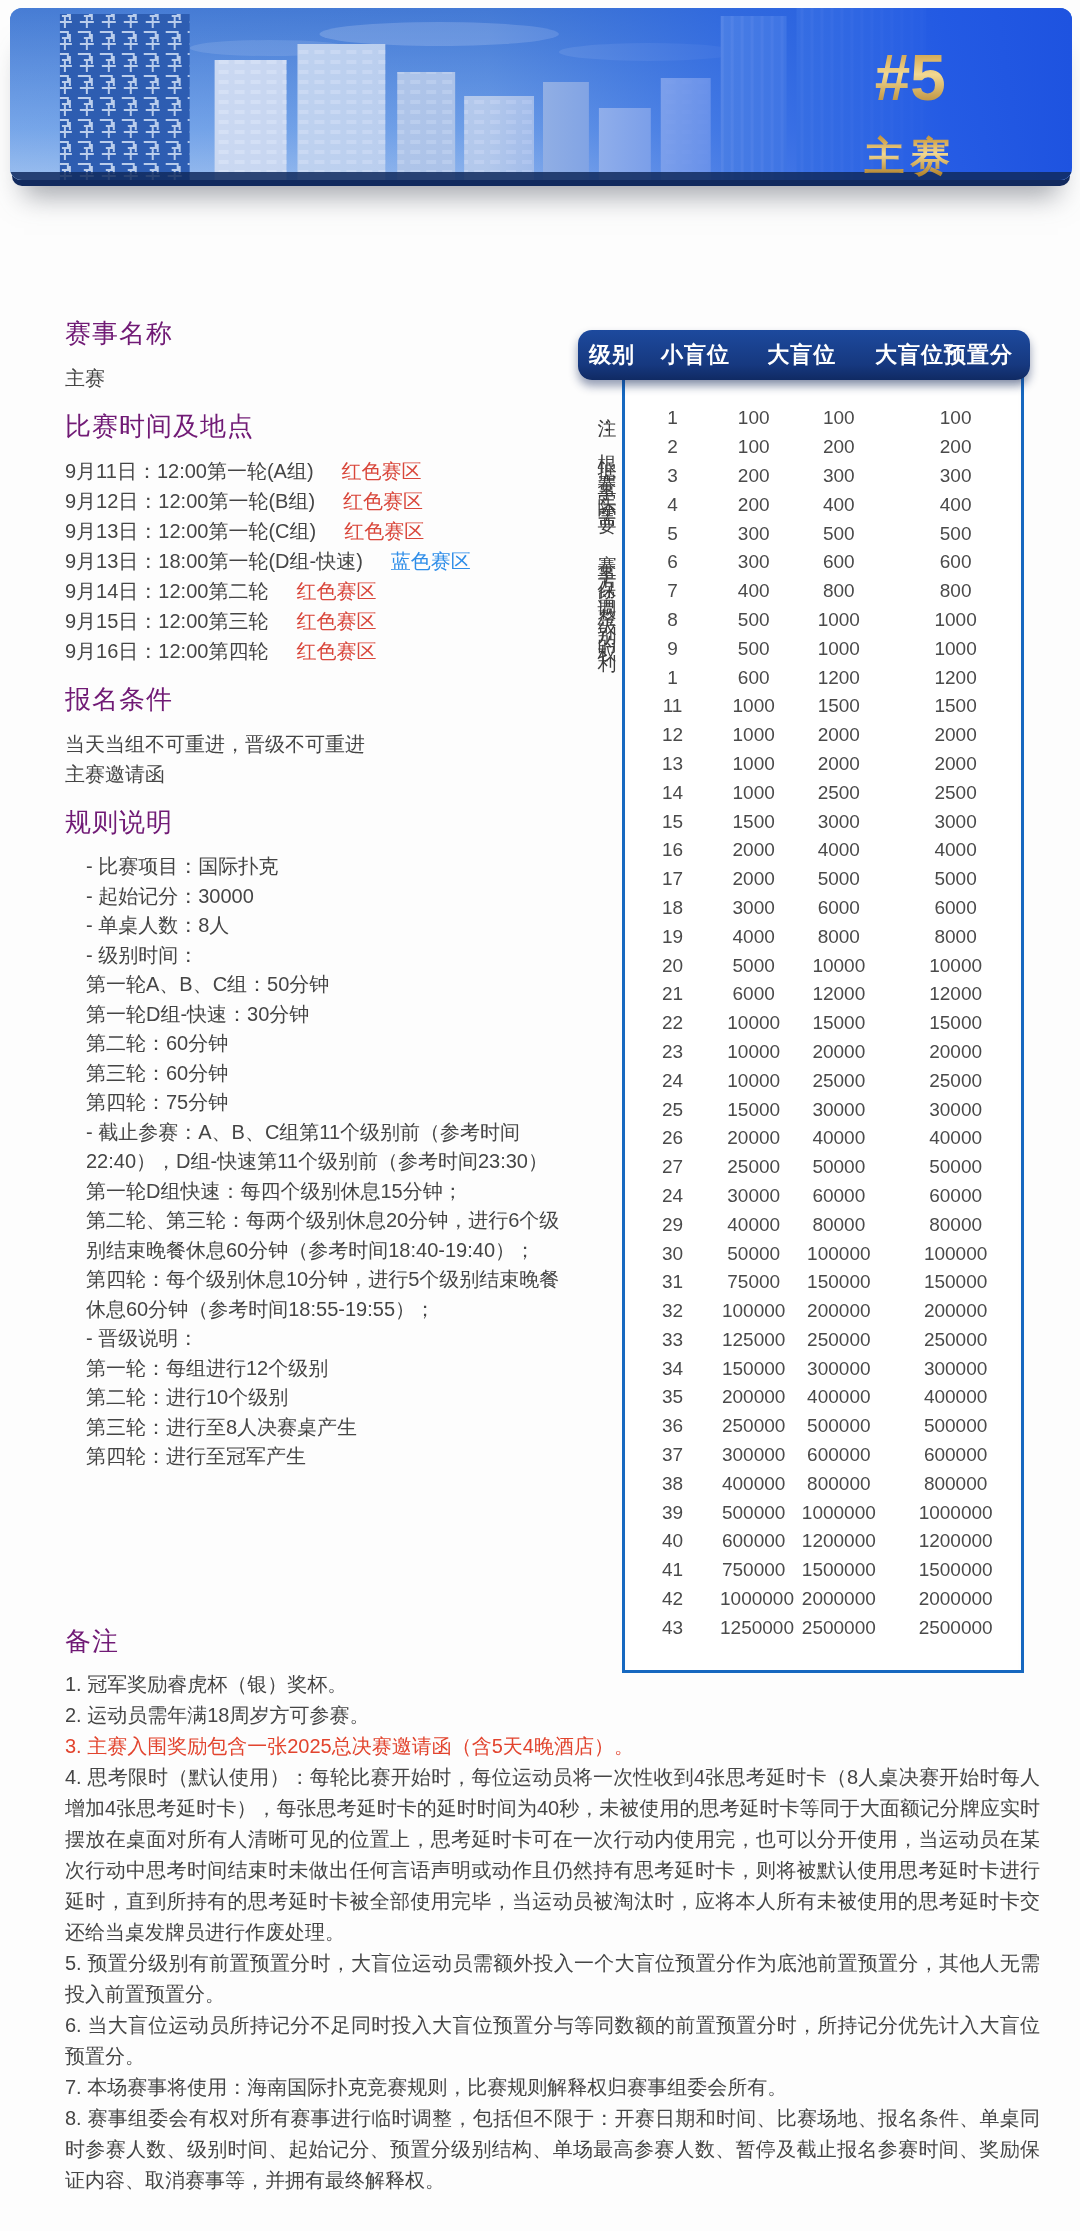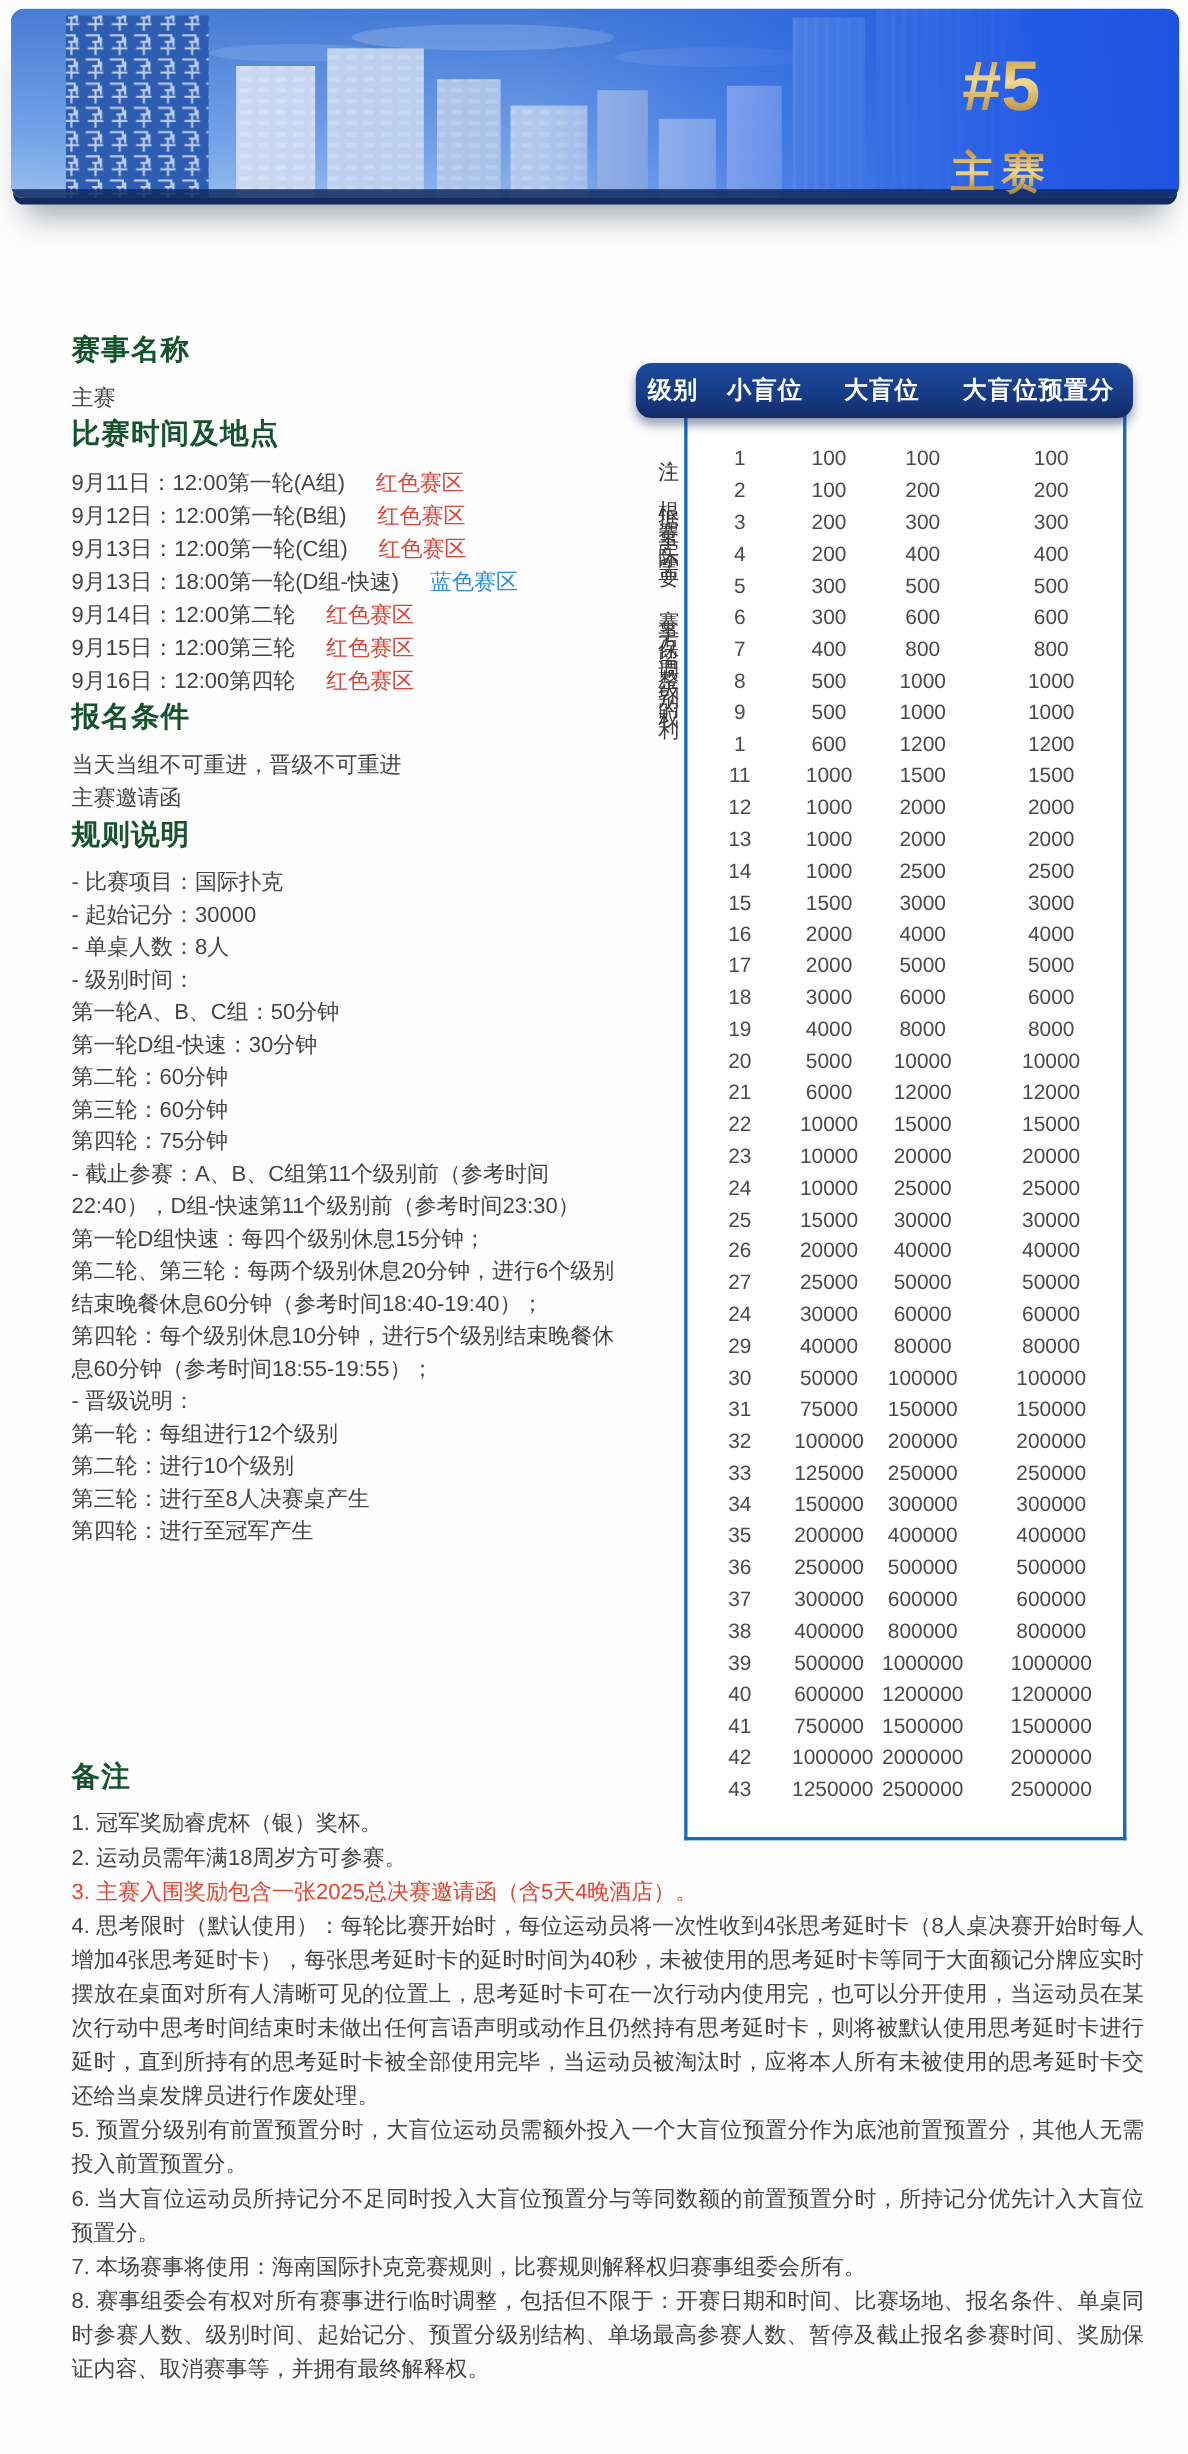--- a/index.html
+++ b/index.html
@@ -29,35 +29,35 @@
     border-radius:12px;overflow:hidden;
     box-shadow:0 8px 0 -2px #122a5e, 0 30px 26px -14px rgba(90,95,105,.55);
     background:linear-gradient(90deg,#5b90da,#2f66d8);
   }
   .banner svg{display:block;width:100%;height:100%;}
 
   
   .content{position:absolute;left:65px;top:300px;width:975px;}
   .left-col{width:505px;min-height:1292px;}
   h2.sec{
-    font-size:26px;font-weight:bold;color:#14532d;
-    margin:0 0 12px 0;letter-spacing:1px;
+    font-size:26px;font-weight:normal;color:#701a75;
+    margin:16px 0 12px 0;letter-spacing:1px;
   }
   .plain{font-size:20px;line-height:30px;color:var(--text-body);}
   .gap-lg{margin-top:34px;}
 
   .sched-row{
     display:flex;justify-content:flex-start;align-items:baseline;
     width:432px;line-height:30px;font-size:20px;color:var(--text-body);
   }
   .sched-row .zone{flex-shrink:0;margin-left:28px;font-size:20px;}
   .zone.red{color:var(--red-zone);}
   .zone.blue{color:var(--blue-zone);}
 
-  .rules-line{font-size:20px;line-height:29.5px;color:var(--text-body);}
+  .rules-line{font-size:20px;line-height:29.5px;color:var(--text-body);margin-left:21px;}
 
   
   .notes{width:975px;margin-top:6px;}
   .notes h2.sec{margin-bottom:10px;}
   .note-item{
     font-size:20px;line-height:31px;color:var(--text-body);
     text-align:justify;
   }
   .note-item.red{color:var(--note-red);}
 

